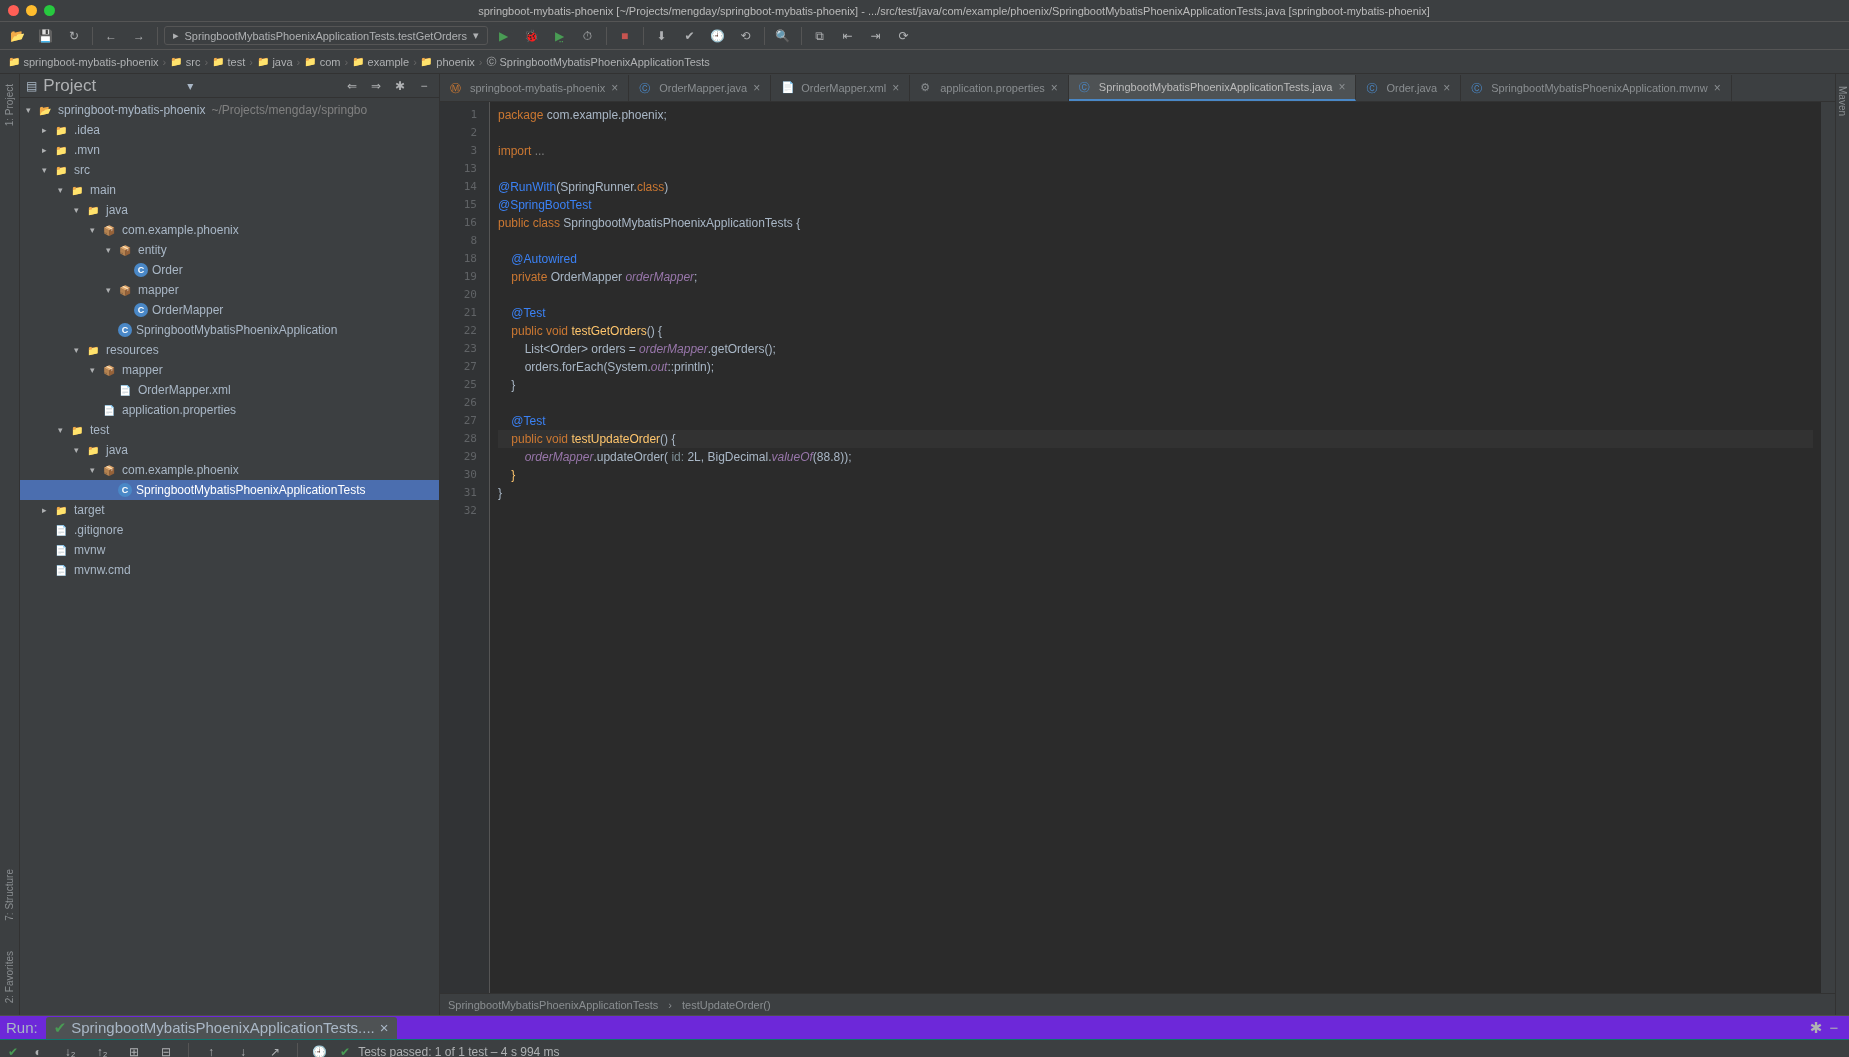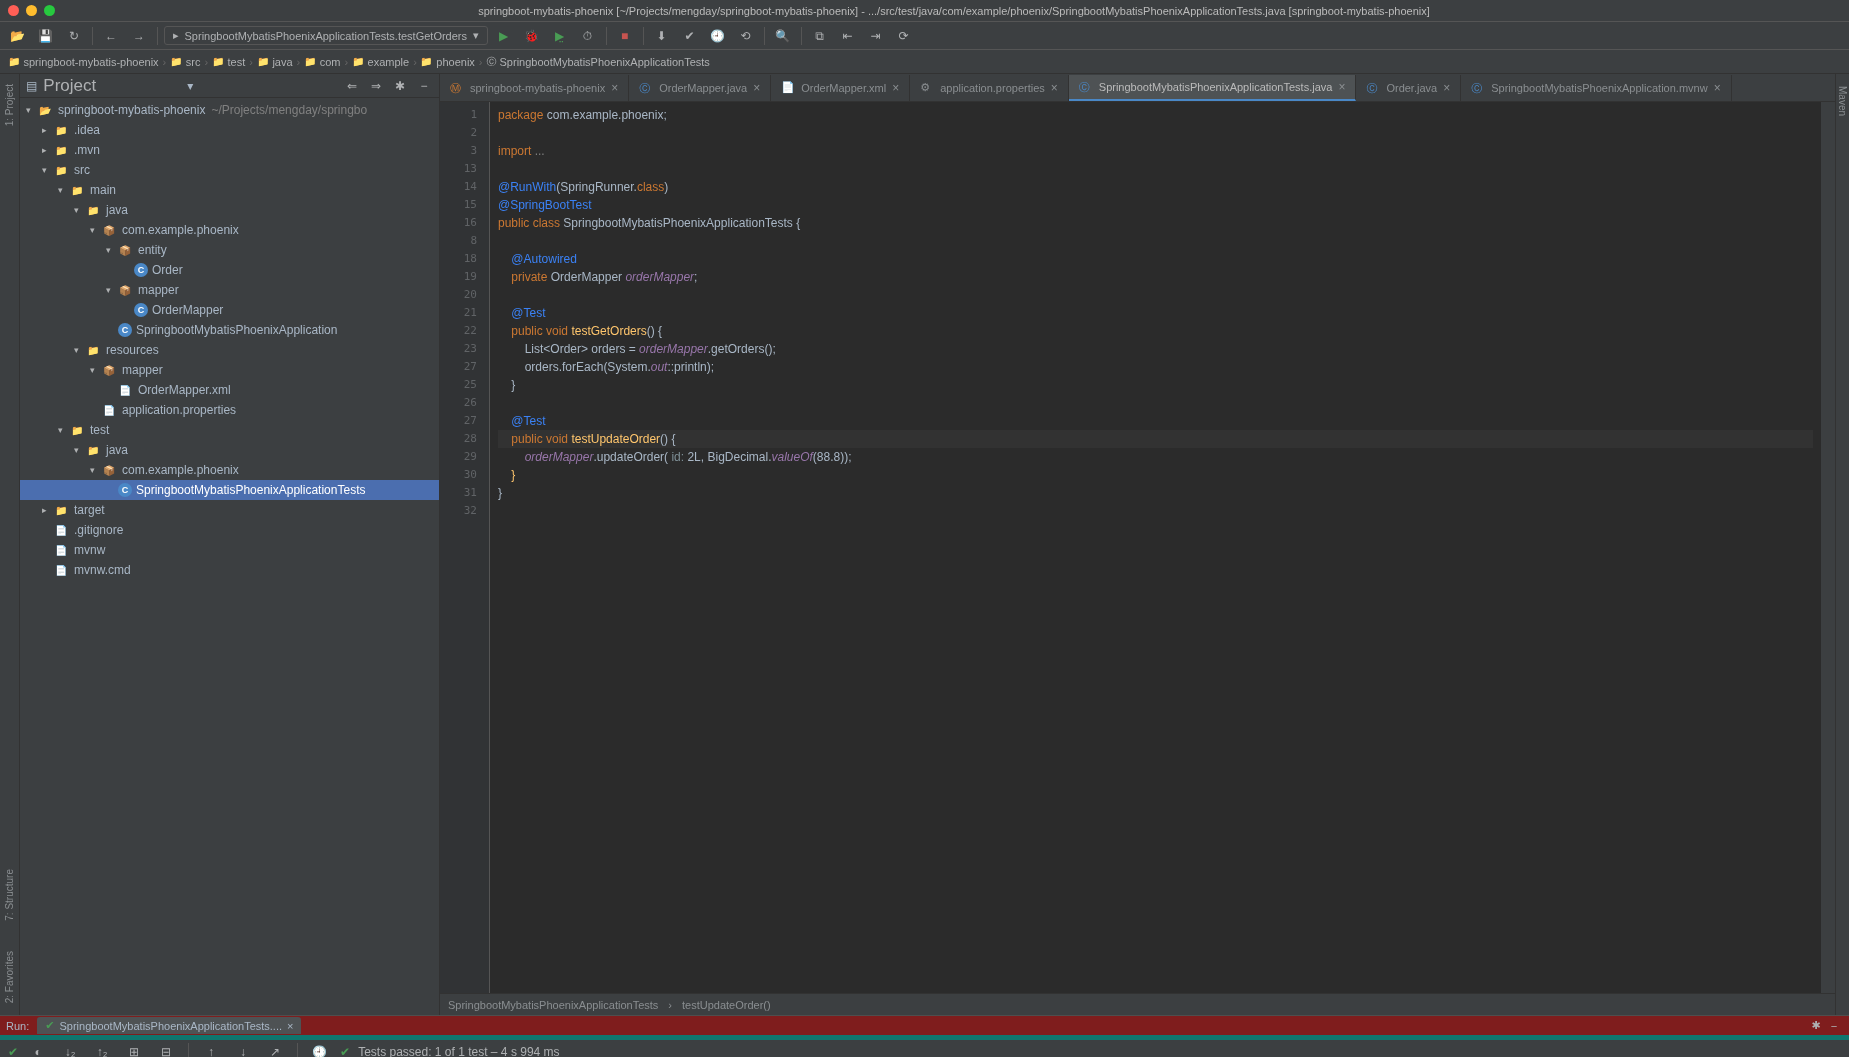--- a/index.html
+++ b/index.html
@@ -45,21 +45,21 @@
 .kw{color:#cc7832}
 .anno{color:#3b82f6}
 .com{color:#808080}
 .fld{color:#9876aa;font-style:italic}
 .mth{color:#ffc66d}
 .param{color:#7E8F96}
 .right-gutter{width:14px;background:#3c3f41}
 .right-gutter2{width:14px;background:#3c3f41;border-left:1px solid #323232;display:flex;flex-direction:column;align-items:center;gap:10px;padding-top:6px}
 .editor-footer{height:22px;background:#3c3f41;border-top:1px solid #323232;display:flex;align-items:center;padding:0 8px;font-size:11px;color:#8a8e91;gap:10px}
 .run-panel{height:430px;background:#2b2b2b;border-top:1px solid #4e4e4e;display:flex;flex-direction:column}
-.run-header{height:24px;background:#7f1d1d;display:flex;align-items:center;padding:0 6px;font-size:11px;border-bottom:5px solid #0f766e}
+.run-header{height:24px;background:#6d28d9;display:flex;align-items:center;padding:0 6px;font-size:15px;border-bottom:1px solid #0f766e}
 .run-tab{padding:2px 8px;background:#4e5254;border-radius:3px 3px 0 0;display:flex;align-items:center;gap:5px}
 .run-toolbar{height:24px;background:#3c3f41;display:flex;align-items:center;padding:0 8px;gap:8px;border-bottom:1px solid #323232}
 .ico-green{color:#499c54}
 .ico-red{color:#c75450}
 </style>
 </head>
 <body>
 
 <div class="title-bar">
   <div class="traffic">

